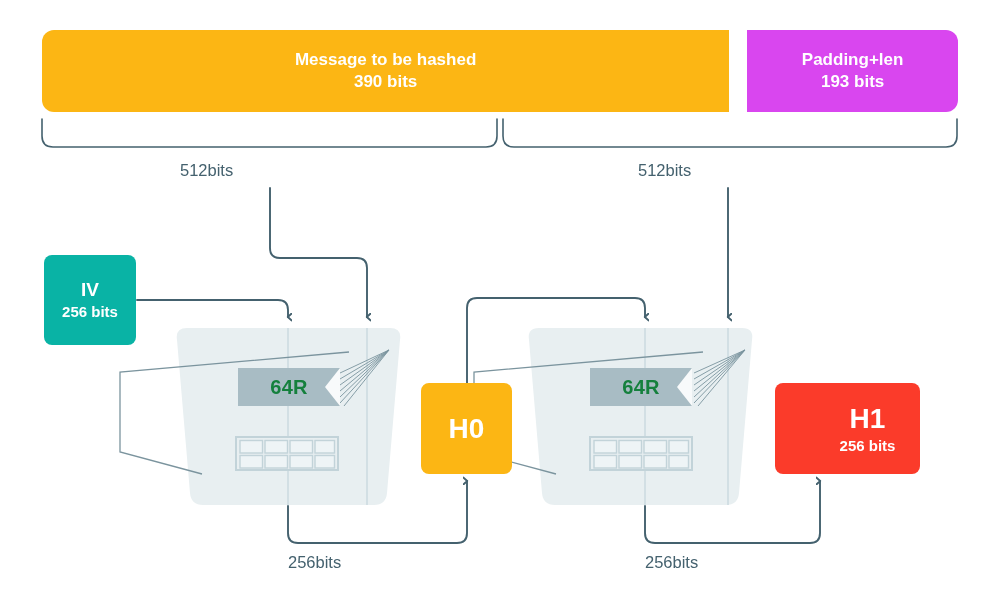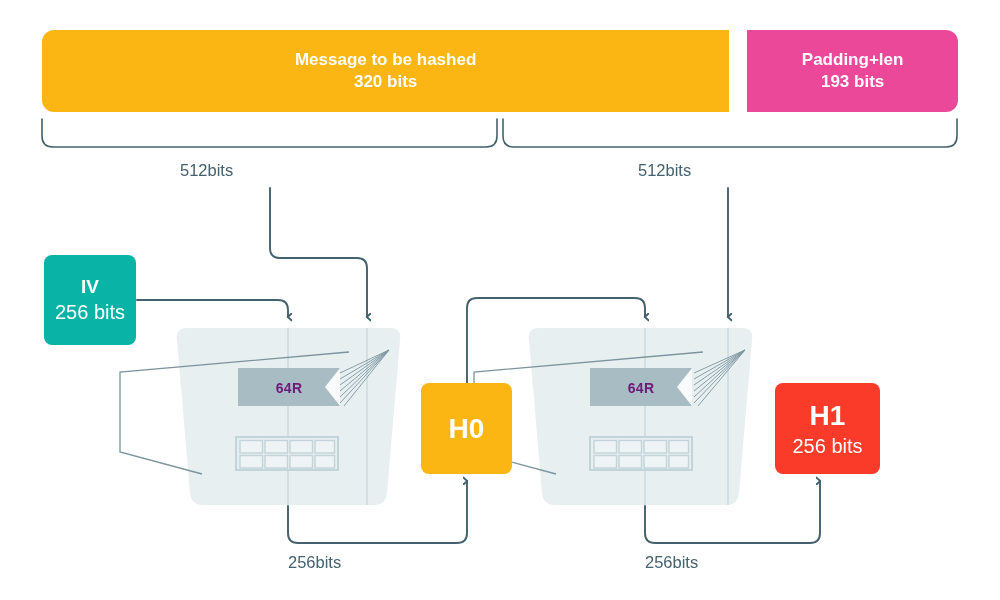--- a/index.html
+++ b/index.html
@@ -45,21 +45,21 @@
     flex-direction: column;
     align-items: center;
     justify-content: center;
     color: #ffffff;
     font-weight: bold;
     font-size: 17px;
     line-height: 1.32;
     text-align: center;
   }
   .seg-message { width: 701px; background: #FCB614; }
-  .seg-padding { width: 215px; background: #ec4899; }
+  .seg-padding { width: 215px; background: #d946ef; }
 
   
   .bitlabel {
     position: absolute;
     color: #44616E;
     font-size: 16.5px;
     white-space: nowrap;
   }
   .lbl-512a { left: 180px; top: 161px; width: 180px; }
   .lbl-512b { left: 638px; top: 161px; width: 180px; }
@@ -70,52 +70,52 @@
   .vbox {
     position: absolute;
     border-radius: 8px;
     display: flex;
     flex-direction: column;
     align-items: center;
     justify-content: center;
     color: #ffffff;
   }
   .vbox .vtitle { font-weight: bold; font-size: 19px; line-height: 1.25; }
-  .vbox .vsub   { font-weight: normal; font-size: 20px; line-height: 1.3; }
+  .vbox .vsub   { font-weight: bold; font-size: 15px; line-height: 1.3; }
 
   .box-iv { left: 44px;  top: 255px; width: 92px;  height: 90px; background: #09B3A5; }
   .box-h0 { left: 421px; top: 383px; width: 91px;  height: 91px; background: #FCB614; }
-  .box-h1 { left: 775px; top: 383px; width: 105px;  height: 91px; background: #FB3B2A; }
+  .box-h1 { left: 775px; top: 383px; width: 105px;  height: 91px; background: #FB3B2A; padding-left: 40px; }
   .box-h0 .vtitle, .box-h1 .vtitle { font-size: 28px; }
 
   
   .chip64 {
     position: absolute;
     width: 102px;
     height: 39px;
     display: flex;
     align-items: center;
     justify-content: center;
-    color: #701a75;
+    color: #15803d;
     font-weight: bold;
-    font-size: 14px;
+    font-size: 20px;
     letter-spacing: .3px;
   }
   .chip-a { left: 238px; top: 368px; }
   .chip-b { left: 590px; top: 368px; }
 </style>
 </head>
 <body>
 
 <div id="stage">
 
   <div class="msgbar">
     <div class="seg seg-message">
       <span>Message to be hashed</span>
-      <span>320 bits</span>
+      <span>390 bits</span>
     </div>
     <div class="seg seg-padding">
       <span>Padding+len</span>
       <span>193 bits</span>
     </div>
   </div>
 
   <svg class="layer" viewBox="0 0 1000 600">
     <defs>
       <marker id="arrowhead" markerWidth="9" markerHeight="9" refX="4.2" refY="4.4" orient="auto" markerUnits="userSpaceOnUse">

